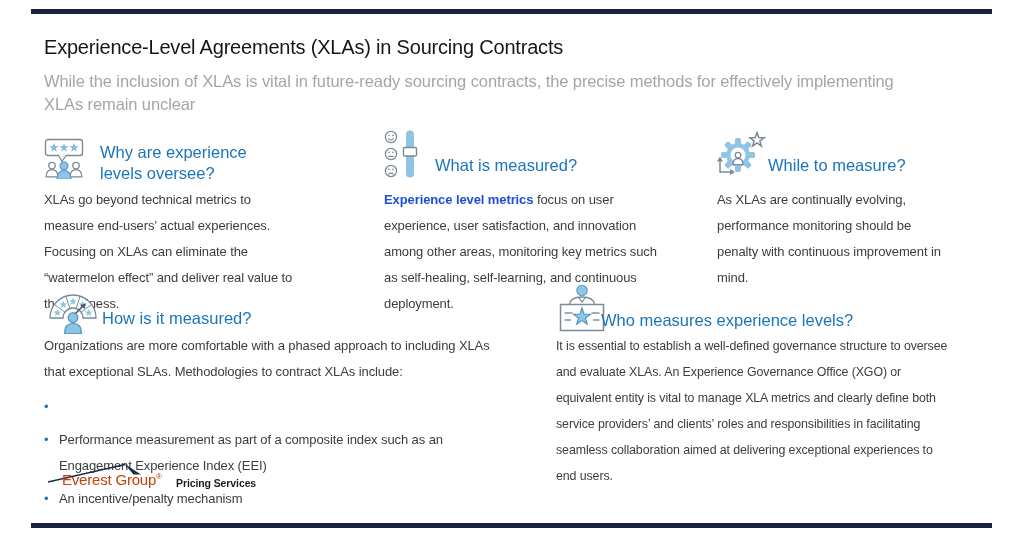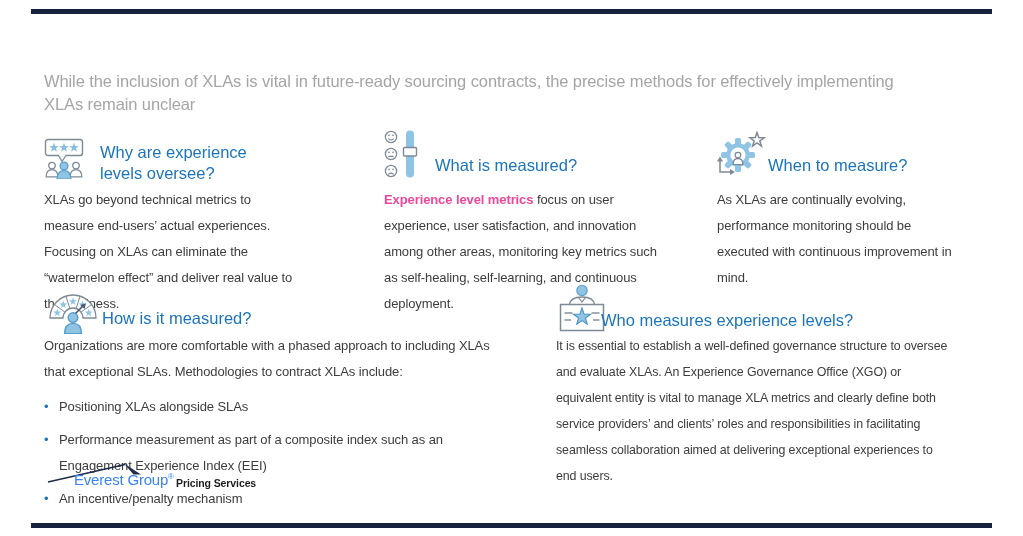--- a/index.html
+++ b/index.html
@@ -22,28 +22,28 @@
   .subtitle.l2{top:95px;}
   .sec{position:absolute;}
   .sec-icon{position:absolute;}
   .h{
     position:absolute;color:#1B75BC;font-size:16.5px;line-height:21px;
   }
   .body{
     position:absolute;color:#3D3D3D;font-size:13px;line-height:26px;
     letter-spacing:-0.1px;
   }
-  .body b{color:#ec4899;}
+  .body b{color:#1d4ed8;}
   .bullets{margin-top:9px;}
   .bullet{display:flex;margin-bottom:7px;}
   .bullet .dot{color:#1B75BC;width:15px;flex:0 0 15px;font-size:13px;}
   .logo{position:absolute;left:44px;top:461px;width:280px;height:36px;}
   .logo svg{position:absolute;left:0;top:0;}
   .logo .word{
-    position:absolute;left:30px;top:10px;font-size:15px;color:#3b82f6;
+    position:absolute;left:18px;top:10px;font-size:15px;color:#c2410c;
     white-space:nowrap;letter-spacing:-0.2px;
   }
   .logo .word sup{font-size:8px;}
   .logo .suffix{
     position:absolute;left:112px;top:16px;font-size:10.5px;font-weight:bold;
     color:#1d1d1d;white-space:nowrap;letter-spacing:-0.1px;margin-left:20px;
   }
 </style>
 </head>
 <body>
@@ -56,20 +56,21 @@
       <circle cx="0" cy="-3.4" r="3.3"></circle>
     </g>
   </defs>
 </svg>
 
 <div class="canvas">
 
   <div class="rule top"></div>
   <div class="rule bottom"></div>
 
+  <div class="title">Experience-Level Agreements (XLAs) in Sourcing Contracts</div>
   <div class="subtitle l1">While the inclusion of XLAs is vital in future-ready sourcing contracts, the precise methods for effectively implementing</div>
   <div class="subtitle l2">XLAs remain unclear</div>
 
   <div class="sec">
     <svg class="sec-icon" style="left:44px;top:138px" width="52" height="41" viewBox="0 0 52 41">
       <rect x="1.5" y="1.5" width="37" height="16" rx="2.5" fill="#fff" stroke="#7D8A96" stroke-width="1.4"></rect>
       <path d="M14.5 17.6 L22 17.6 L18 23.3 Z" fill="#fff" stroke="#7D8A96" stroke-width="1.2"></path>
       <line x1="15.2" y1="17.4" x2="21.4" y2="17.4" stroke="#fff" stroke-width="2"></line>
       <use href="#star" transform="translate(10,9.7) scale(5)" fill="#85BEDF"></use>
       <use href="#star" transform="translate(20,9.7) scale(5)" fill="#85BEDF"></use>
@@ -122,22 +123,22 @@
         <rect x="19" y="7" width="6" height="7" rx="1.8" transform="rotate(270 22 24)"></rect>
         <rect x="19" y="7" width="6" height="7" rx="1.8" transform="rotate(315 22 24)"></rect>
       </g>
       <circle cx="22" cy="24" r="11.8" fill="#8FC4E4"></circle>
       <circle cx="22" cy="24" r="7.6" fill="#fff"></circle>
       <use href="#bust" transform="translate(22,27) scale(0.85)" fill="#fff" stroke="#7D8A96" stroke-width="1.5"></use>
       <path d="M4 29 L4 41 L14 41" fill="none" stroke="#7D8A96" stroke-width="1.5"></path>
       <polygon points="4,25.5 1,30.5 7,30.5" fill="#7D8A96"></polygon>
       <polygon points="19,41 14,38 14,44" fill="#7D8A96"></polygon>
     </svg>
-    <div class="h" style="left:768px;top:155px;white-space:nowrap">When to measure?</div>
-    <div class="body" style="left:717px;top:187px;width:238px">As XLAs are continually evolving, performance monitoring should be executed with continuous improvement in mind.</div>
+    <div class="h" style="left:768px;top:155px;white-space:nowrap">While to measure?</div>
+    <div class="body" style="left:717px;top:187px;width:238px">As XLAs are continually evolving, performance monitoring should be penalty with continuous improvement in mind.</div>
   </div>
 
   <div class="sec">
     <svg class="sec-icon" style="left:46px;top:288px" width="54" height="46" viewBox="0 0 54 46">
       <path d="M4 30 A23 23 0 0 1 50 30 L37 30 A10 10 0 0 0 17 30 Z" fill="#fff" stroke="#7D8A96" stroke-width="1.3"></path>
       <g stroke="#7D8A96" stroke-width="1">
         <line x1="35.1" y1="24.1" x2="45.6" y2="16.5"></line>
         <line x1="30.1" y1="20.5" x2="34.1" y2="8.1"></line>
         <line x1="23.9" y1="20.5" x2="19.9" y2="8.1"></line>
         <line x1="18.9" y1="24.1" x2="8.4" y2="16.5"></line>
@@ -150,21 +151,20 @@
       <use href="#bust" transform="translate(27,34.5) scale(1.45)" fill="#8FC4E4" stroke="#5B9DC9" stroke-width="1"></use>
       <line x1="29.5" y1="25.5" x2="36.5" y2="18.5" stroke="#4A5A6B" stroke-width="1.6"></line>
       <polygon points="40,15.5 34.2,17 38.5,21" fill="#4A5A6B"></polygon>
     </svg>
     <div class="h" style="left:102px;top:308px;white-space:nowrap">How is it measured?</div>
     <div class="body" style="left:44px;top:333px;width:458px">
       <div>Organizations are more comfortable with a phased approach to including XLAs that exceptional SLAs. Methodologies to contract XLAs include:</div>
       <div class="bullets">
         <div class="bullet">
             <span class="dot">•</span>
-            <span>Positioning XLAs alongside SLAs</span>
           </div>
         <div class="bullet">
             <span class="dot">•</span>
             <span>Performance measurement as part of a composite index such as an Engagement Experience Index (EEI)</span>
           </div>
         <div class="bullet">
             <span class="dot">•</span>
             <span>An incentive/penalty mechanism</span>
           </div>
       </div>

